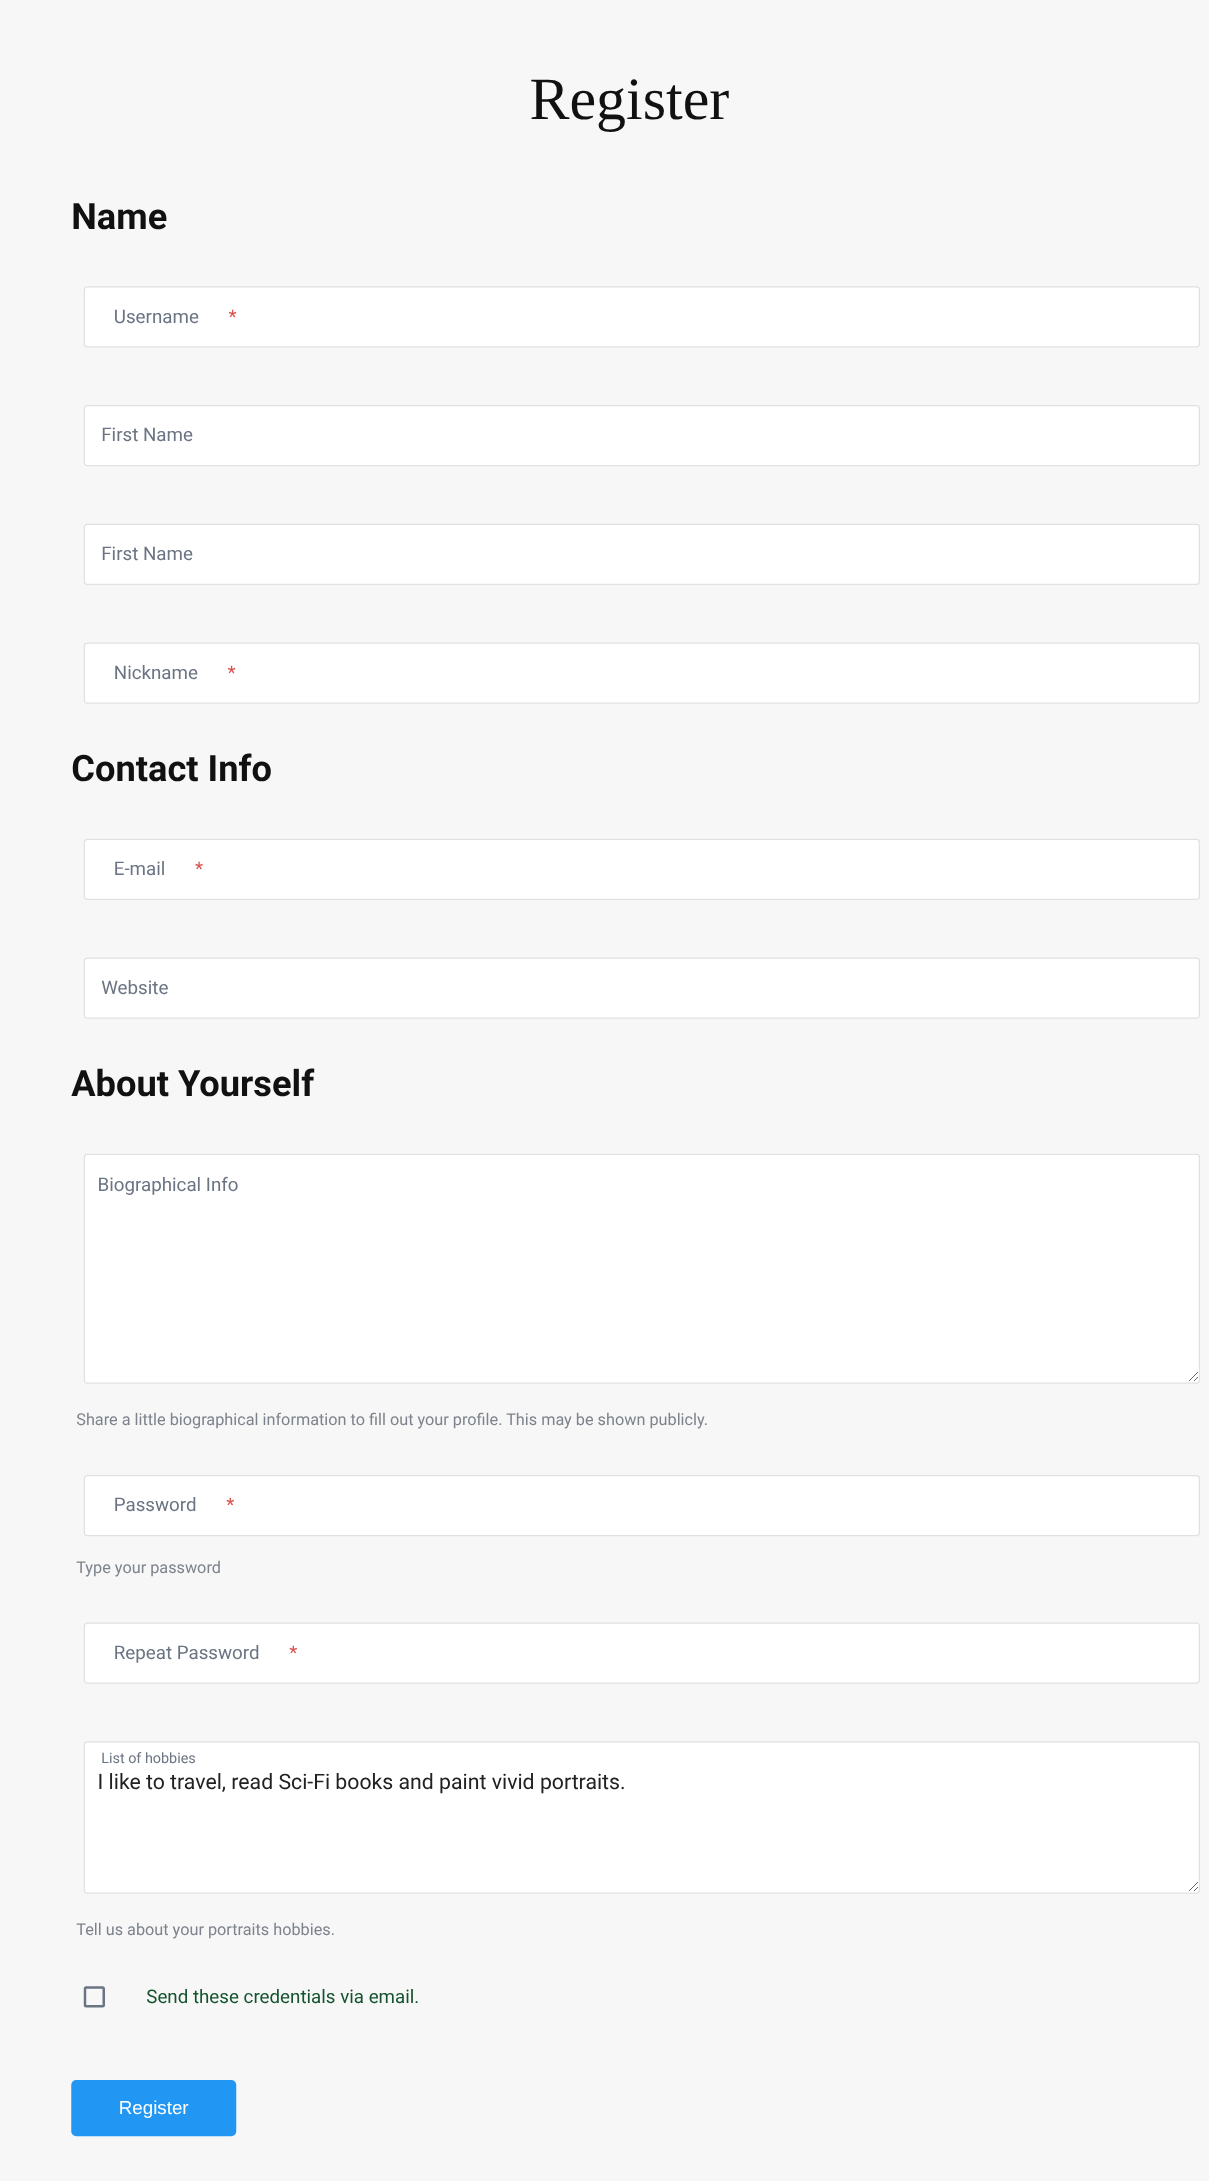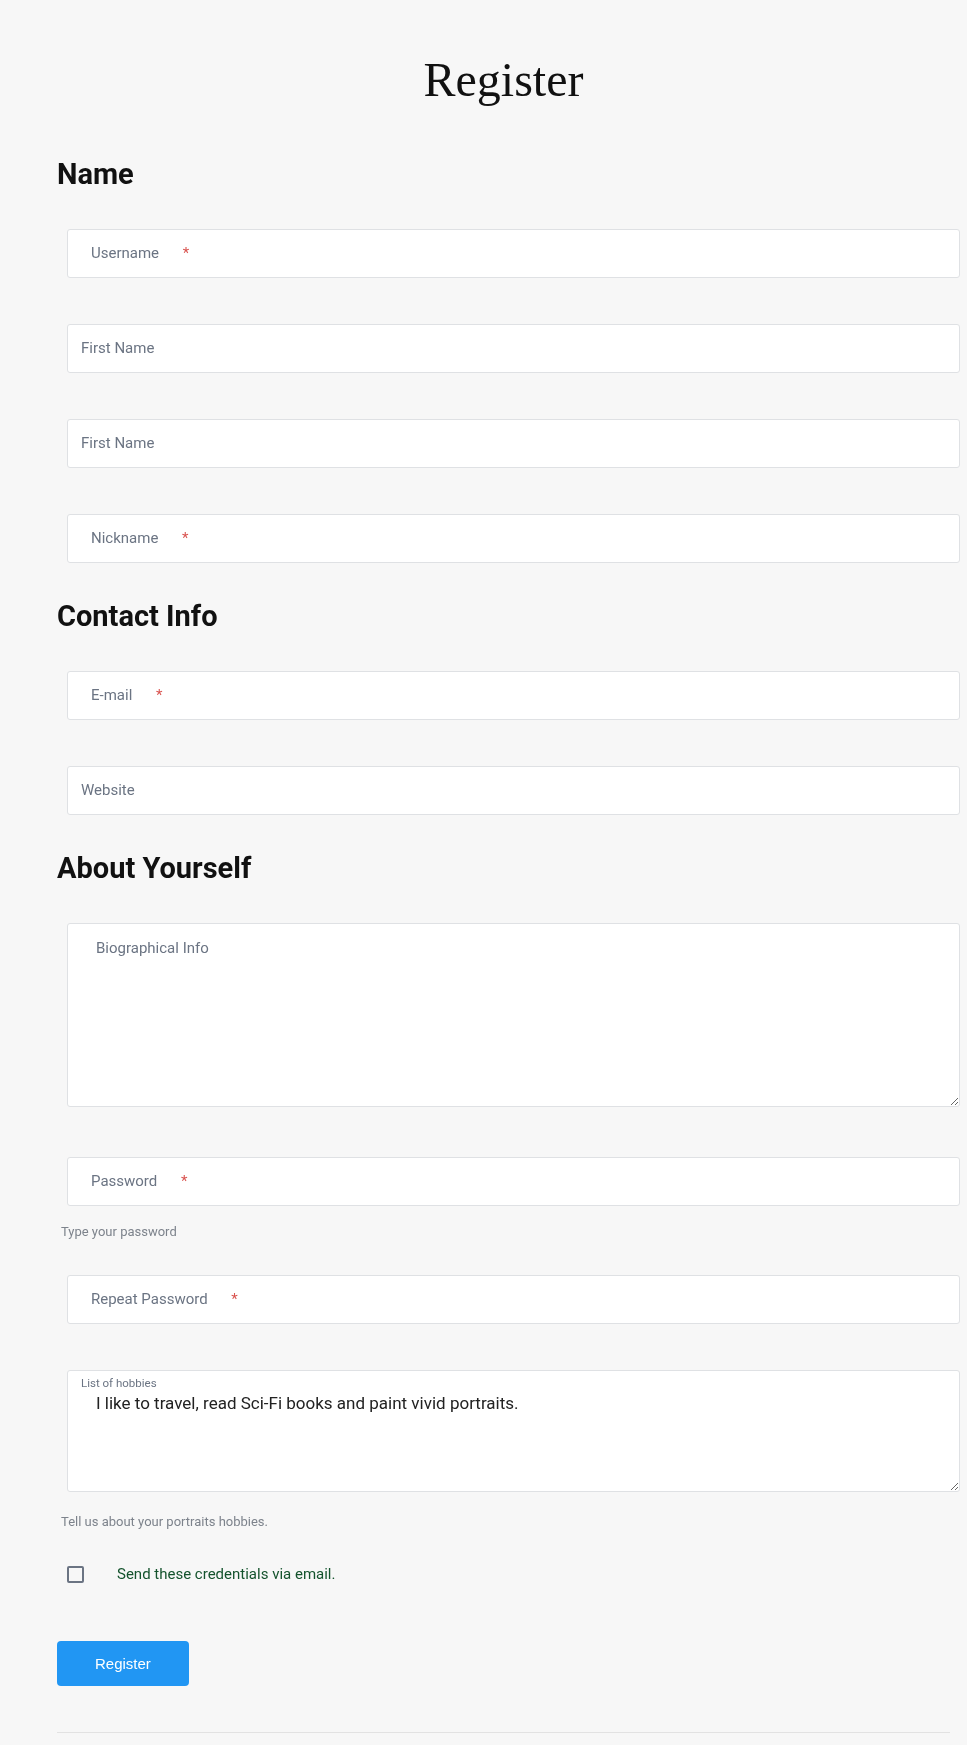--- a/index.html
+++ b/index.html
@@ -26,21 +26,21 @@
     margin-bottom: 28px;
   }
   .section-heading.first { margin-top: 40px; }
   .section-heading.tight-top { margin-top: 26px; }
   .field-wrap { margin-bottom: 26px; position: relative; }
   .input-box {
     width: 100%;
     background: #fff;
     border: 1px solid #dfe1e4;
     border-radius: 3px;
-    padding: 15px 28px;
+    padding: 15px 10px;
     font-size: 15px;
     color: #222;
     outline: none;
   }
   .input-box::placeholder { color: #6b7483; }
   .label-float {
     position: absolute;
     left: 14px;
     top: 15px;
     font-size: 15px;
@@ -146,20 +146,21 @@
 <div class="field-wrap">
   <input class="input-box" type="text" value="" style="">
   <span class="label-float">Website</span>
 </div>
 
 
 <h2 class="section-heading tight-top">About Yourself</h2>
 
 <div class="field-wrap">
   <textarea class="input-box textarea-bio" placeholder="Biographical Info" style=""></textarea>
+  <div class="helper">Share a little biographical information to fill out your profile. This may be shown publicly.</div>
 </div>
 
 <div class="field-wrap">
   <input class="input-box" type="password" value="" style="">
   <span class="label-float">
     <span>Password</span> <span class="req">*</span>
   </span>
   <div class="helper">Type your password</div>
 </div>
 

